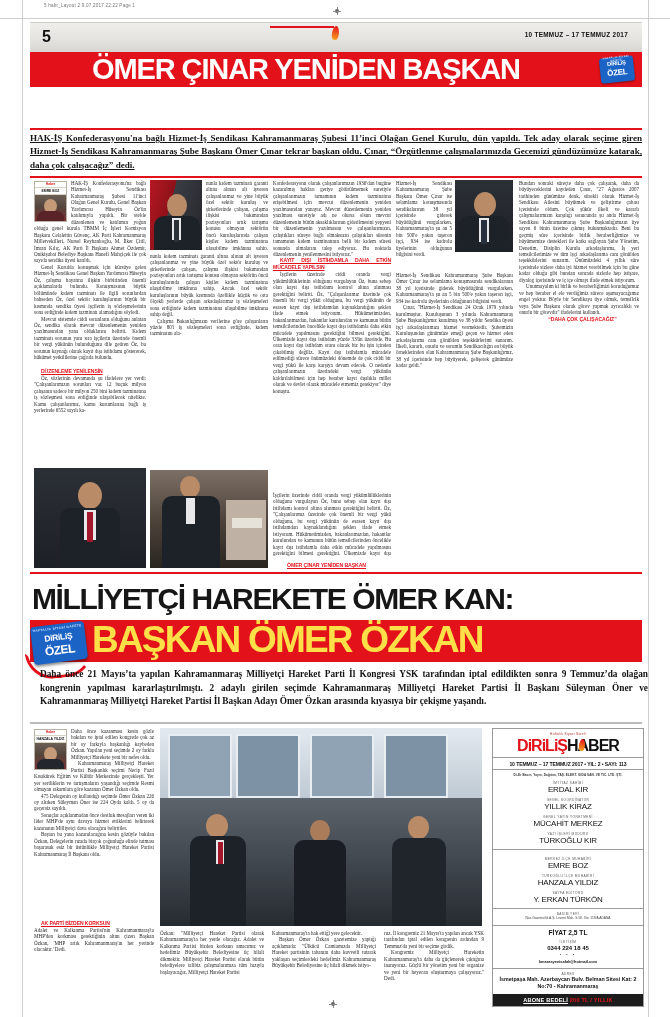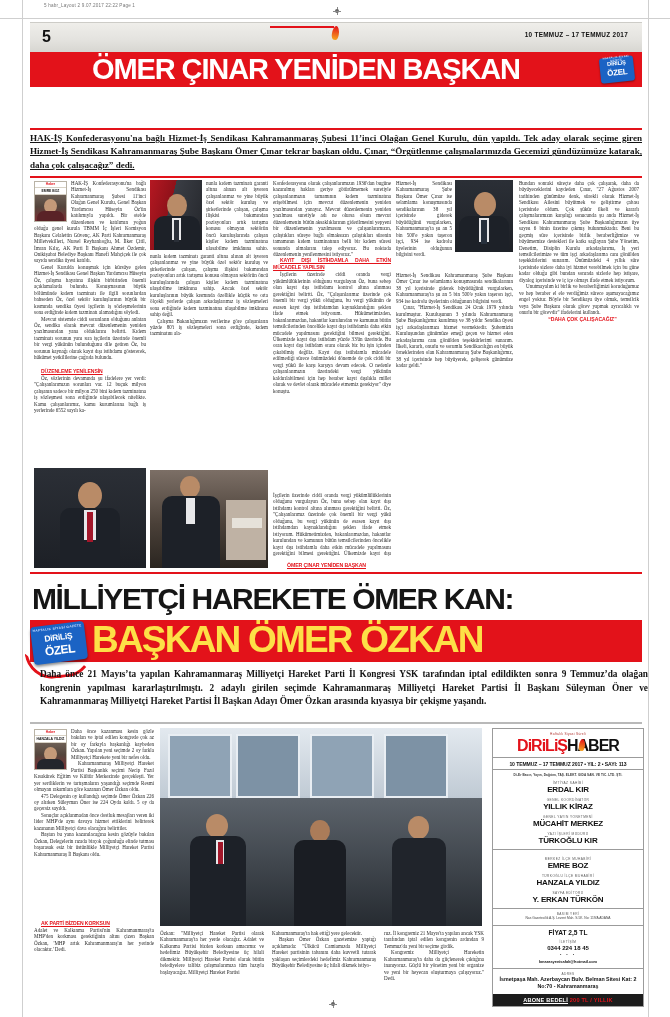--- a/index.html
+++ b/index.html
@@ -135,21 +135,21 @@
      background:linear-gradient(to bottom,#e3121a,#f7a41c);
      border-radius:50% 50% 40% 40%/60% 60% 40% 40%;transform:rotate(8deg);}
   .imp-date{border-top:1px solid #9b9b9b;border-bottom:1px solid #9b9b9b;
      text-align:center;font-family:"Liberation Sans",sans-serif;font-weight:bold;
      font-size:5.1px;padding:2.5px 0;color:#111;letter-spacing:-.1px;}
   .imp-sec{border-bottom:1px solid #9b9b9b;padding:3px 4px 4px;text-align:center;}
   .imp-firm{font-family:"Liberation Sans",sans-serif;font-weight:bold;font-size:3.1px;
      color:#333;line-height:4.4px;letter-spacing:.1px;}
   .imp-role{font-family:"Liberation Sans",sans-serif;font-size:3.2px;color:#5a5a5a;
      letter-spacing:.45px;margin-top:3.5px;}
-  .imp-name{font-family:"Liberation Sans",sans-serif;font-weight:bold;font-size:8px;
+  .imp-name{font-family:"Liberation Sans",sans-serif;font-weight:normal;font-size:8px;
      color:#111;letter-spacing:-.2px;line-height:9.5px;}
   .imp-lbl{font-family:"Liberation Sans",sans-serif;font-size:3.2px;color:#5a5a5a;
      letter-spacing:.45px;margin-top:3px;}
   .imp-val{font-family:"Liberation Sans",sans-serif;font-weight:bold;font-size:6px;
      color:#111;line-height:8px;}
   .imp-addr-txt{font-family:"Liberation Sans",sans-serif;font-size:3.3px;color:#444;
      line-height:4.6px;}
   .imp-mail{font-family:"Liberation Sans",sans-serif;font-weight:bold;font-size:3.9px;
      color:#111;margin-top:2px;}
   .imp-dots{font-size:4px;color:#111;letter-spacing:2px;line-height:5px;}

